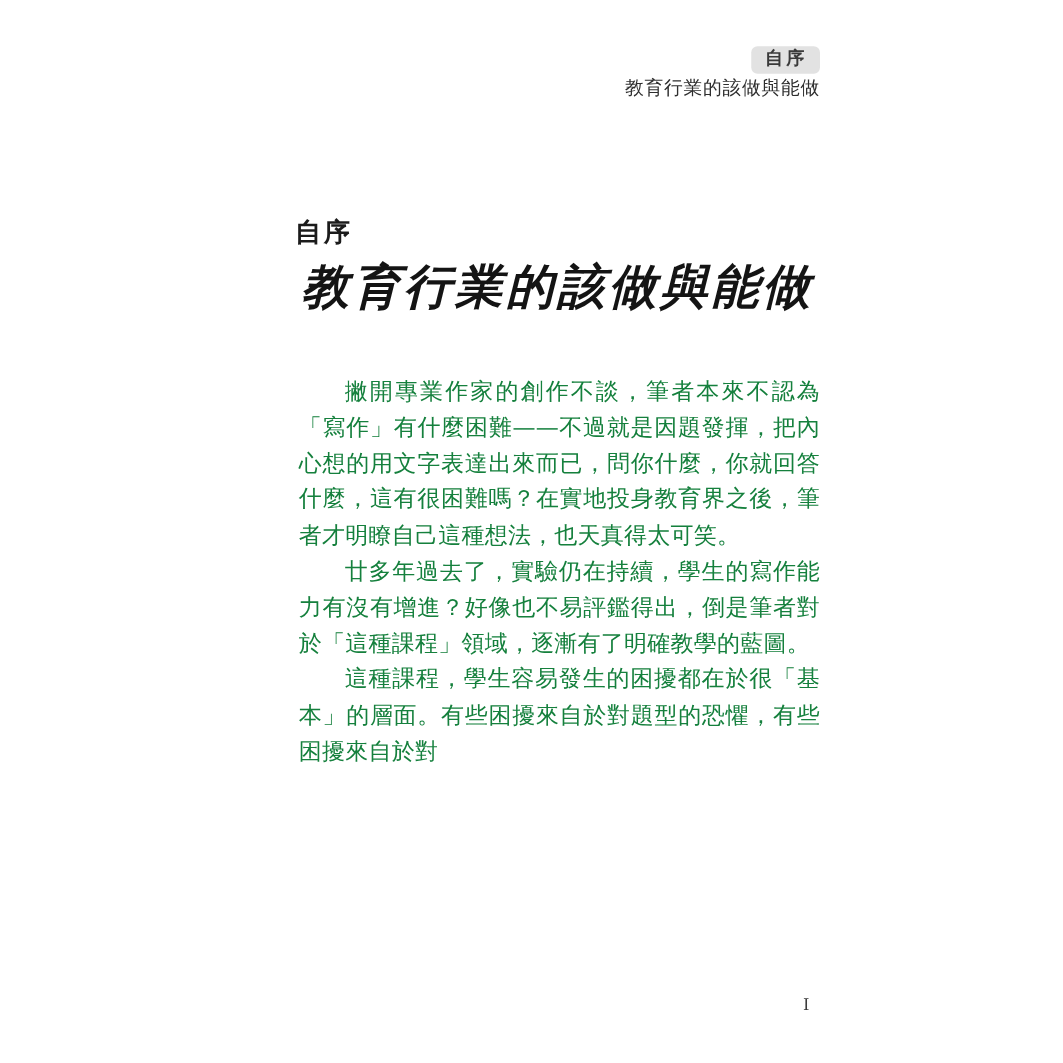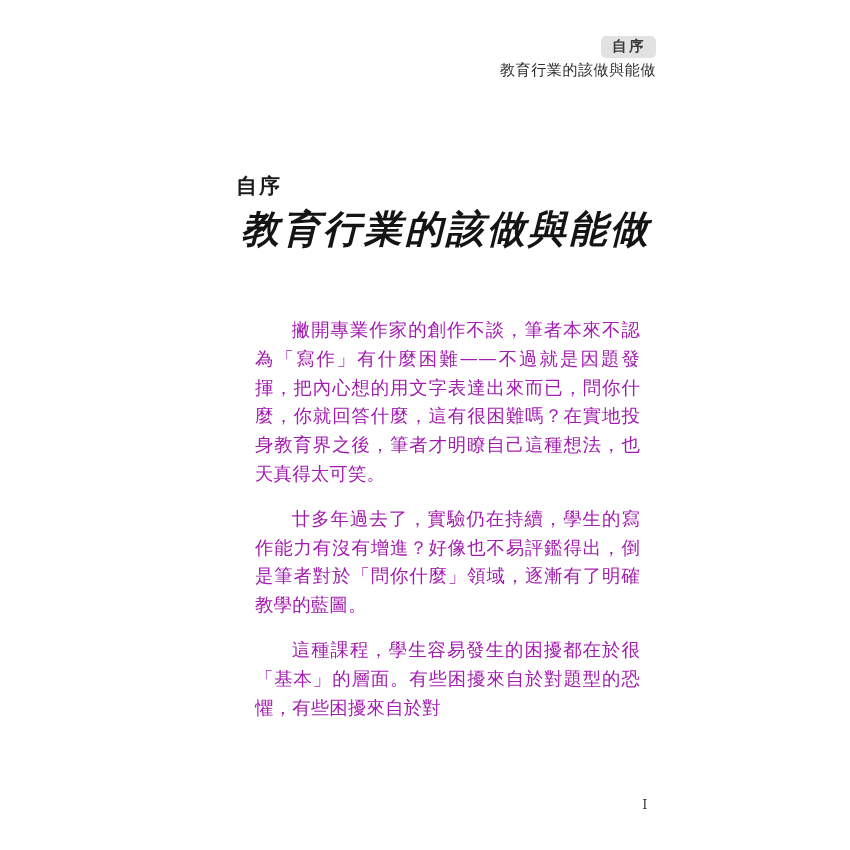--- a/index.html
+++ b/index.html
@@ -99,26 +99,26 @@
 
   
   .body-block {
     position: absolute;
     top: 300px;
     left: 239px;
     width: 417px;
   }
 
   .para {
-    margin: 16px;
+    margin: 0;
     text-indent: 2em;
     font-family: "DejaVu Serif", "Liberation Serif", serif;
     font-size: 18.4px;
     line-height: 28.8px;
-    color: #a21caf;
+    color: #15803d;
     text-align: justify;
     text-justify: inter-character;
     letter-spacing: 0.2px;
     word-break: break-all;
   }
 
   
   .folio {
     position: absolute;
     top: 797px;
@@ -144,19 +144,19 @@
       <span class="header-chapter">教育行業的該做與能做</span>
     </div>
   </div>
 
   <div class="section-label">自序</div>
 
   <div class="main-title">教育行業的該做與能做</div>
 
   <div class="body-block">
     <p class="para">撇開專業作家的創作不談，筆者本來不認為「寫作」有什麼困難——不過就是因題發揮，把內心想的用文字表達出來而已，問你什麼，你就回答什麼，這有很困難嗎？在實地投身教育界之後，筆者才明瞭自己這種想法，也天真得太可笑。</p>
-    <p class="para">廿多年過去了，實驗仍在持續，學生的寫作能力有沒有增進？好像也不易評鑑得出，倒是筆者對於「問你什麼」領域，逐漸有了明確教學的藍圖。</p>
+    <p class="para">廿多年過去了，實驗仍在持續，學生的寫作能力有沒有增進？好像也不易評鑑得出，倒是筆者對於「這種課程」領域，逐漸有了明確教學的藍圖。</p>
     <p class="para">這種課程，學生容易發生的困擾都在於很「基本」的層面。有些困擾來自於對題型的恐懼，有些困擾來自於對</p>
   </div>
 
   <div class="folio">I</div>
 
 </div>
 
 </body></html>

